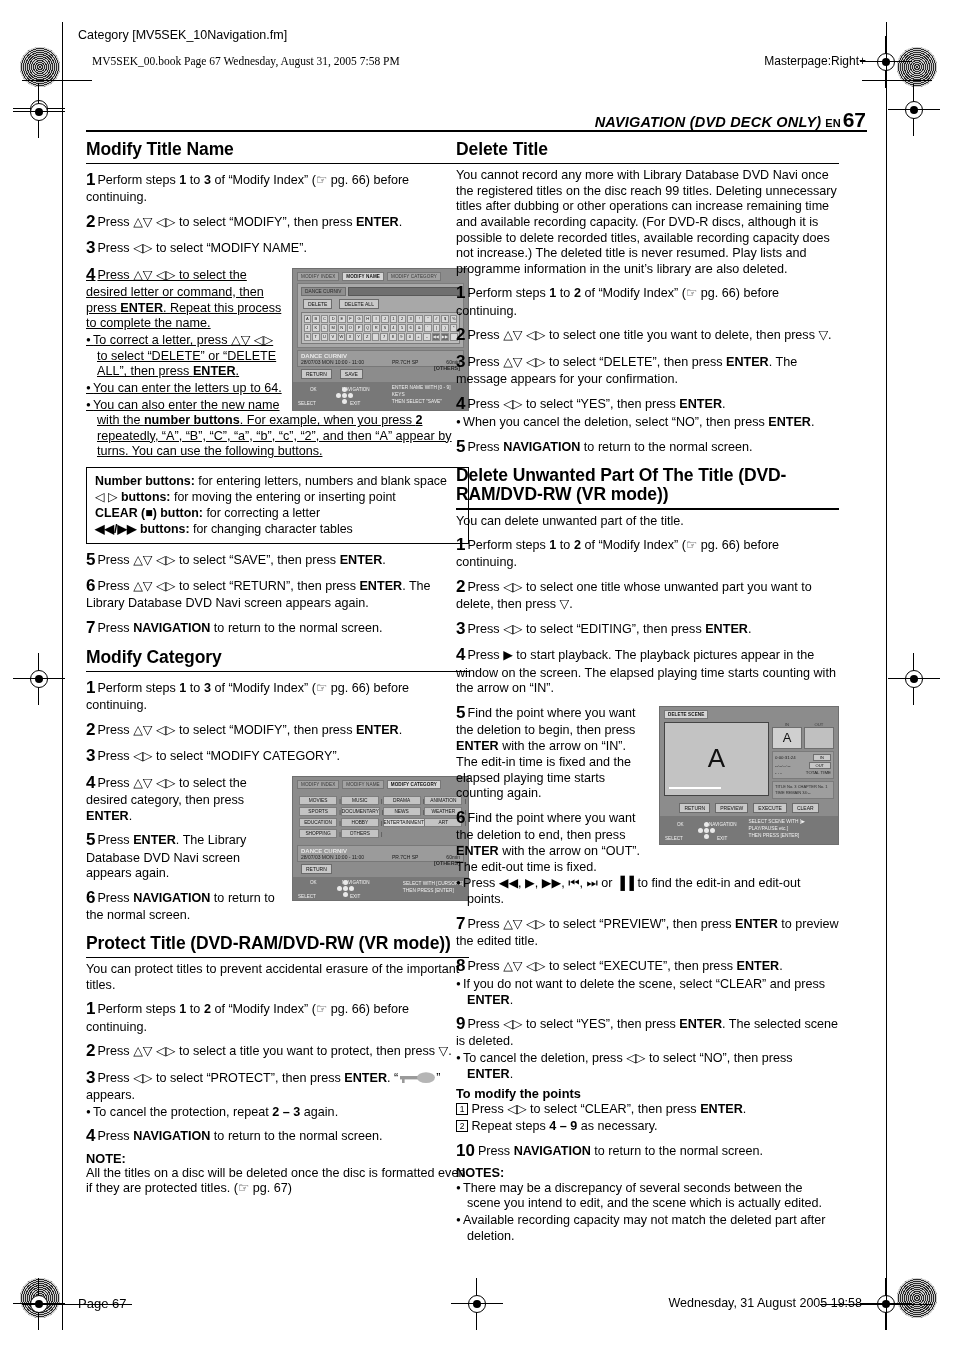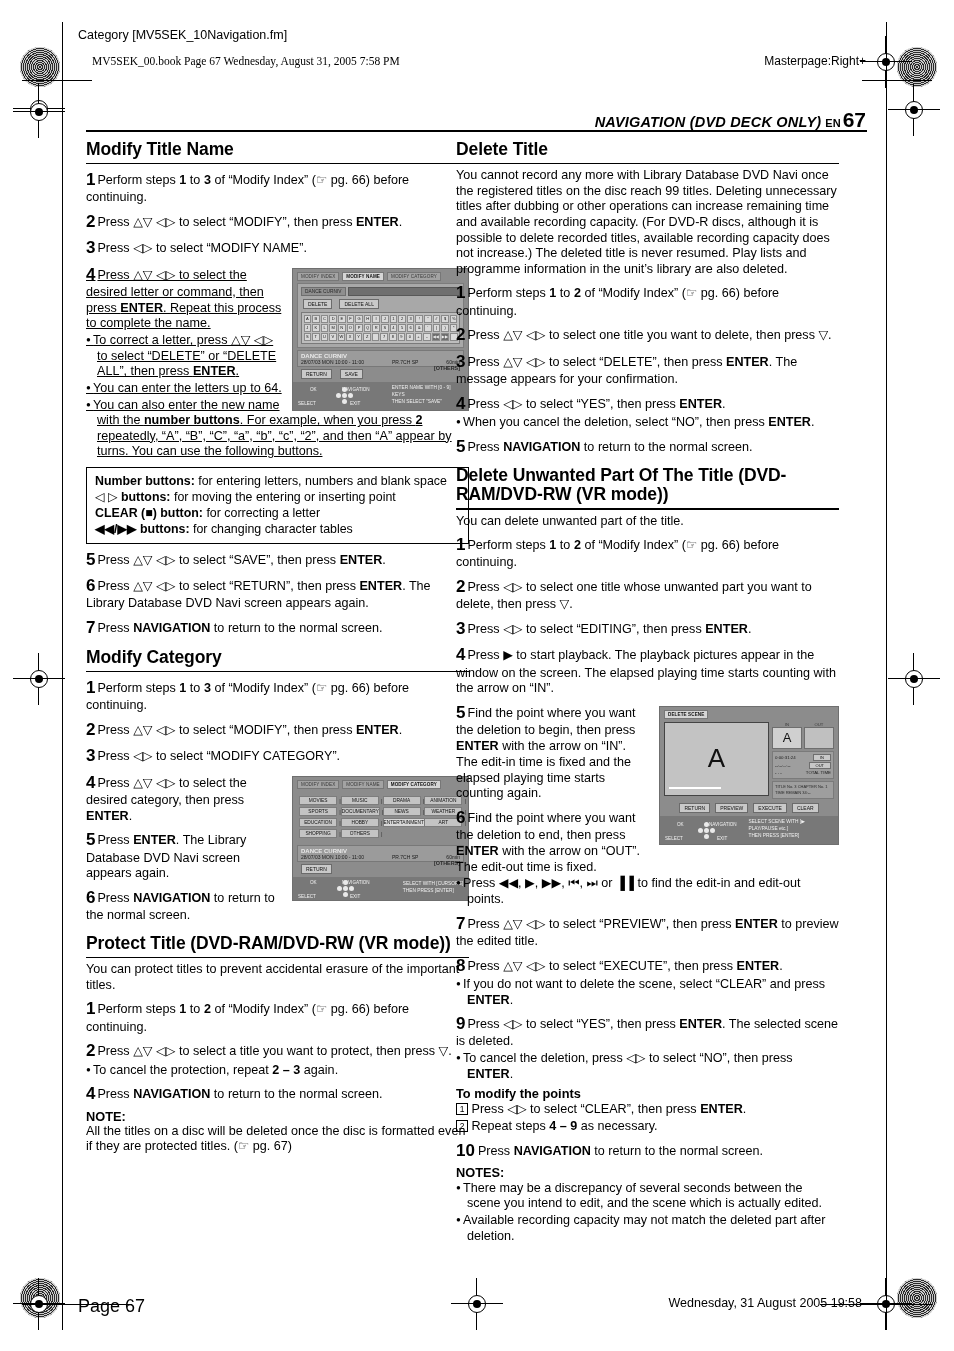--- a/index.html
+++ b/index.html
@@ -26,21 +26,21 @@
            background:repeating-radial-gradient(circle,#2b2b2b 0 1px,#c9c9c9 1px 2px);
   }
   .trim-v { position:absolute; width:1px; background:#000; }
   .trim-h { position:absolute; height:1px; background:#000; }
 
   
   .filename-box { position:absolute; left:78px; top:28px; font-size:12.5px; }
   .bookline { position:absolute; left:92px; top:55px; font-family:"Liberation Serif", serif;
               font-size:11.5px; }
   .masterpage { position:absolute; right:88px; top:54px; font-size:12px; }
-  .footer-page { position:absolute; left:78px; top:1296px; font-size:18px; }
+  .footer-page { position:absolute; left:78px; top:1296px; font-size:13px; }
   .footer-date { position:absolute; right:92px; top:1296px; font-size:12.5px; }
 
   
   .runhead { position:absolute; right:88px; top:108px; text-align:left; white-space:nowrap; }
   .runhead .rh-title { font-style:italic; font-weight:bold; font-size:14.5px; letter-spacing:.2px; }
   .runhead .rh-en { font-weight:bold; font-size:11px; margin-left:4px; }
   .runhead .rh-num { font-weight:bold; font-size:21px; margin-left:2px; }
   .rule-top { position:absolute; left:86px; top:130px; width:781px; height:2.4px; background:#000; }
 
   
@@ -439,20 +439,25 @@
       <p class="step"><span class="n">6</span><span>Press <b>NAVIGATION</b> to return to the normal screen.</span></p>
       <div style="clear:both;"></div>
     </div>
 
     <h2 class="sec" style="margin-top:9px;">Protect Title (DVD-RAM/DVD-RW (VR mode))</h2>
     <div class="sec-rule"></div>
 
     <p class="body">You can protect titles to prevent accidental erasure of the important titles.</p>
     <p class="step"><span class="n">1</span><span>Perform steps <b>1</b> to <b>2</b> of “Modify Index” (☞ pg. 66) before continuing.</span></p>
     <p class="step"><span class="n">2</span><span>Press △▽ ◁▷ to select a title you want to protect, then press ▽.</span></p>
+    <p class="step"><span class="n">3</span><span>Press ◁▷ to select “PROTECT”, then press <b>ENTER</b>. “<span class="keyicon"><svg width="38" height="12" viewBox="0 0 38 12" style="vertical-align:-2px">
+              <rect x="2" y="4" width="20" height="3.4" fill="#9a9a9a"></rect>
+              <rect x="4" y="7" width="2.6" height="4" fill="#9a9a9a"></rect>
+              <ellipse cx="28" cy="5.6" rx="9" ry="5.4" fill="#b5b5b5"></ellipse>
+            </svg></span>” appears.</span></p>
     <p class="bullet">To cancel the protection, repeat <b>2 – 3</b> again.</p>
     <p class="step"><span class="n">4</span><span>Press <b>NAVIGATION</b> to return to the normal screen.</span></p>
     <p class="noteh">NOTE:</p>
     <p class="body">All the titles on a disc will be deleted once the disc is formatted even if they are protected titles. (☞ pg. 67)</p>
   </div>
 
   <div class="col right">
 
     <h2 class="sec">Delete Title</h2>
     <div class="sec-rule"></div>

